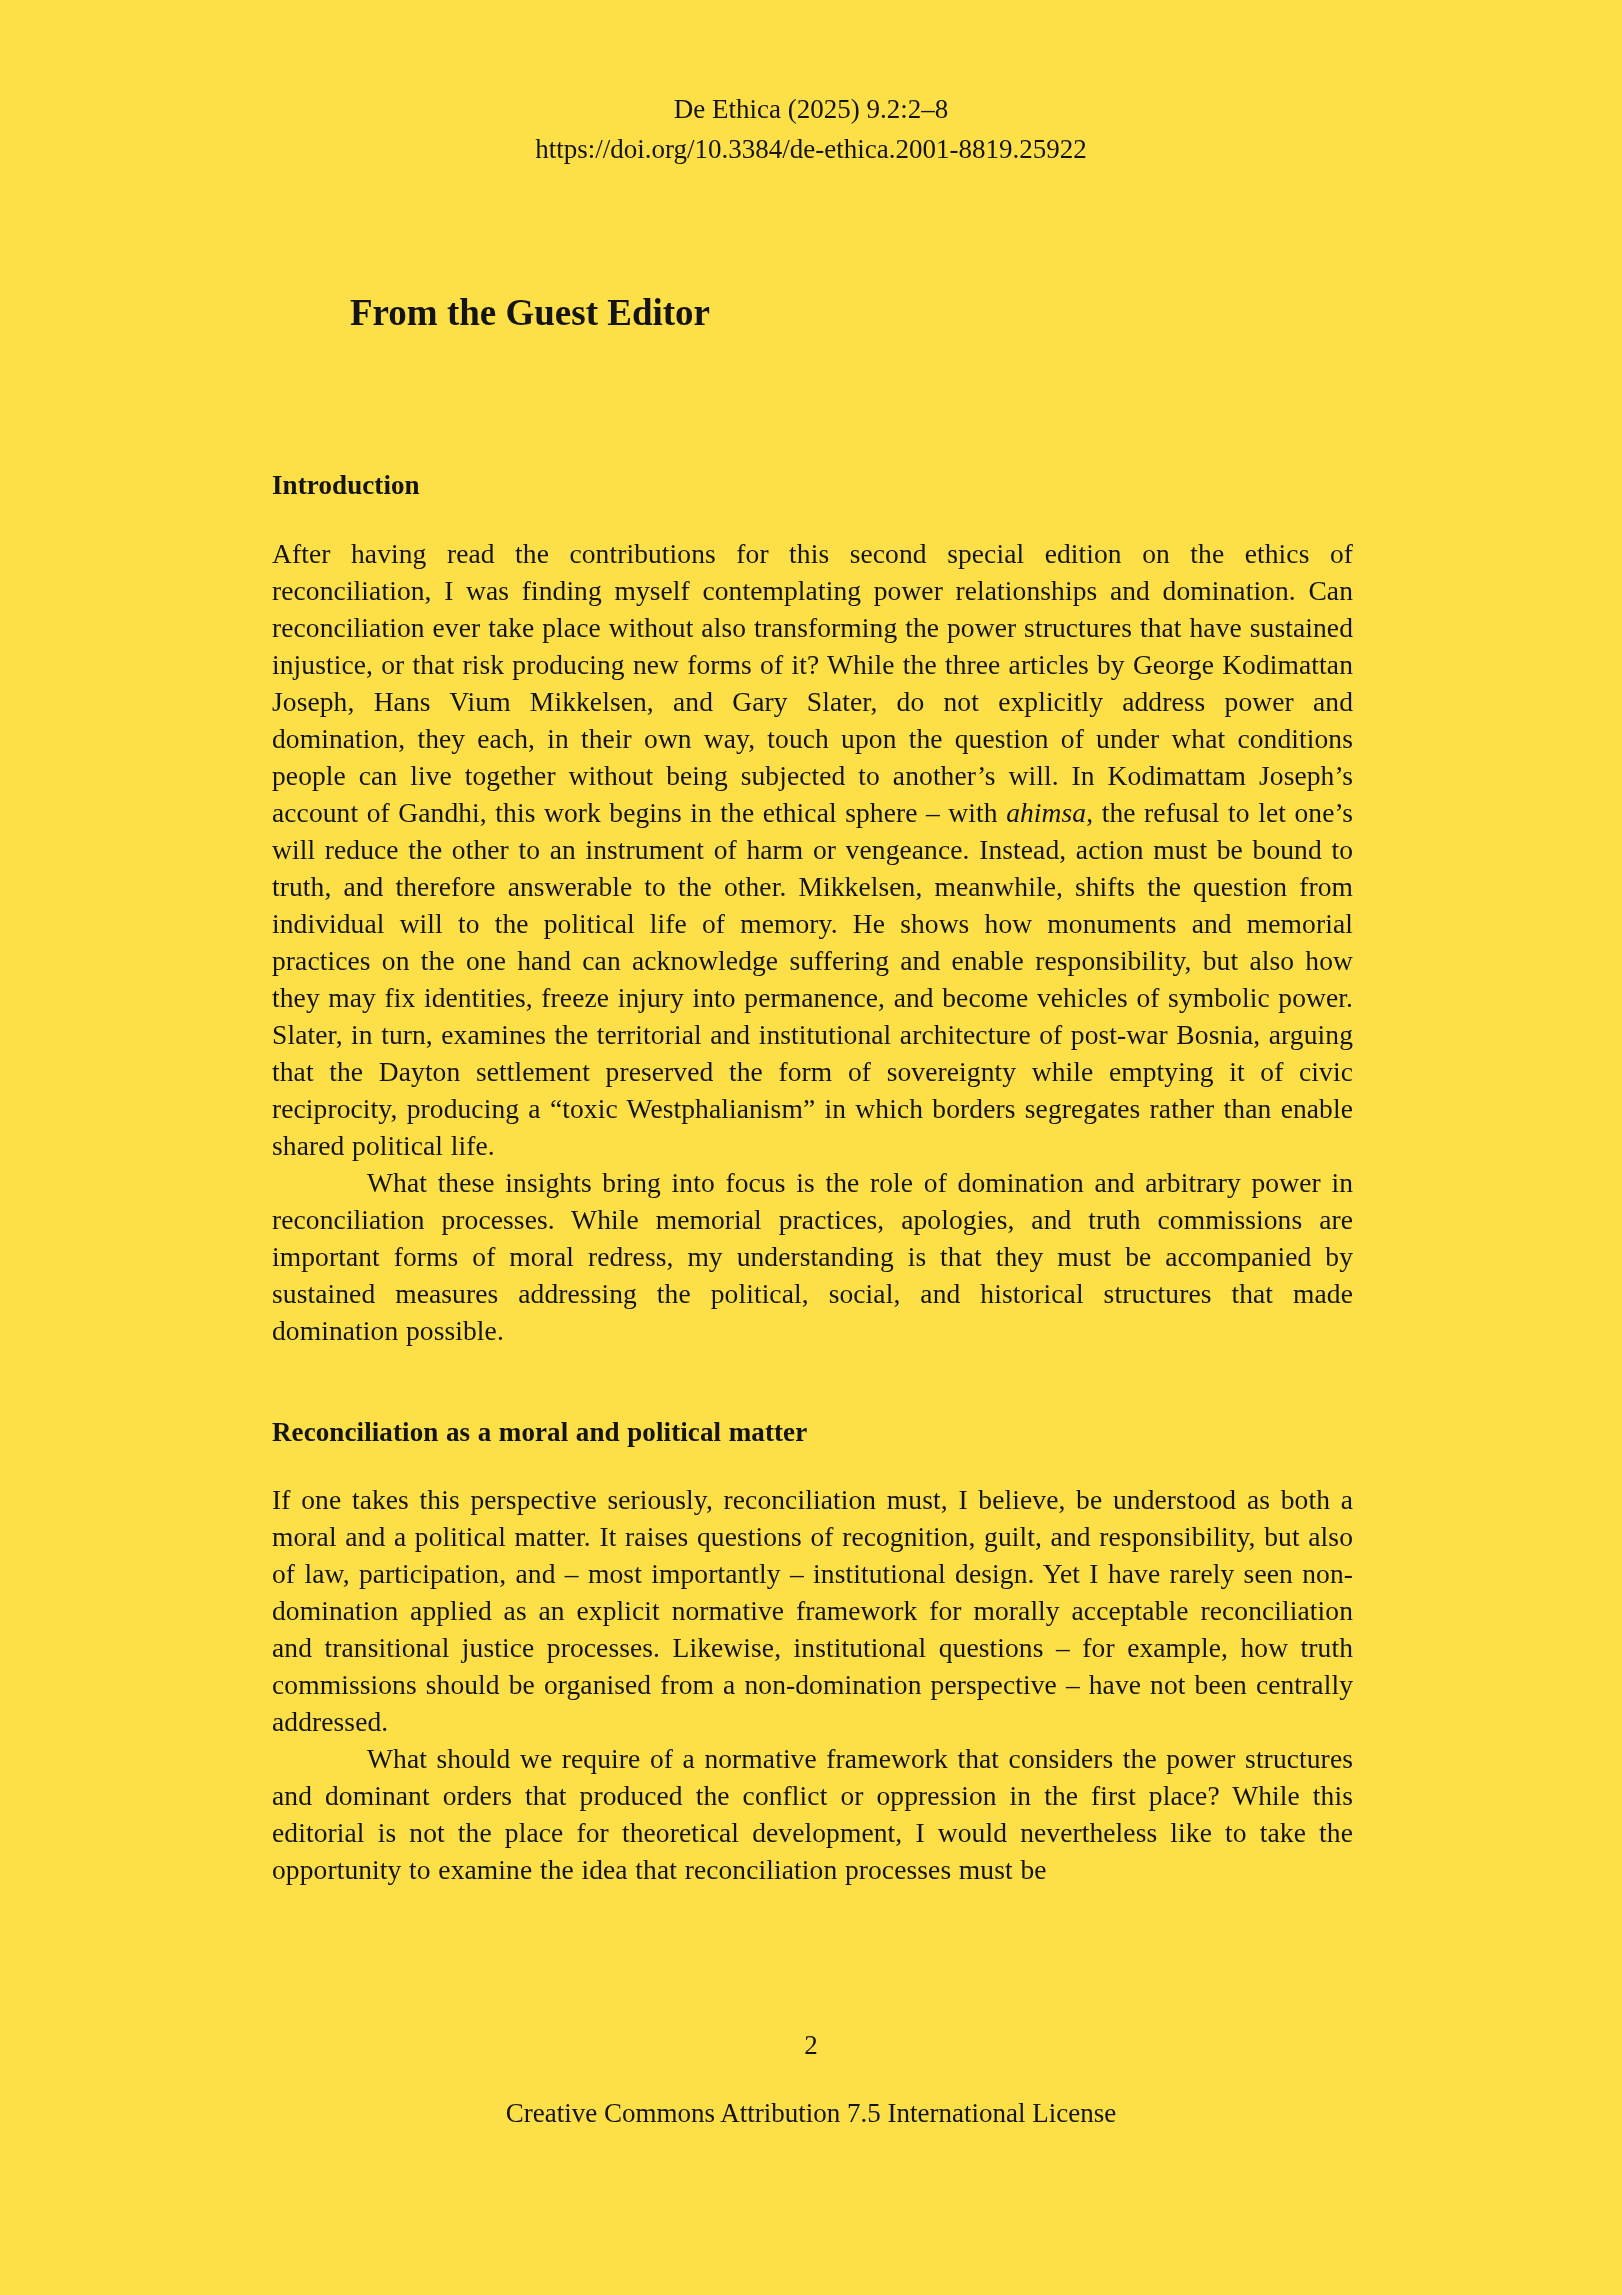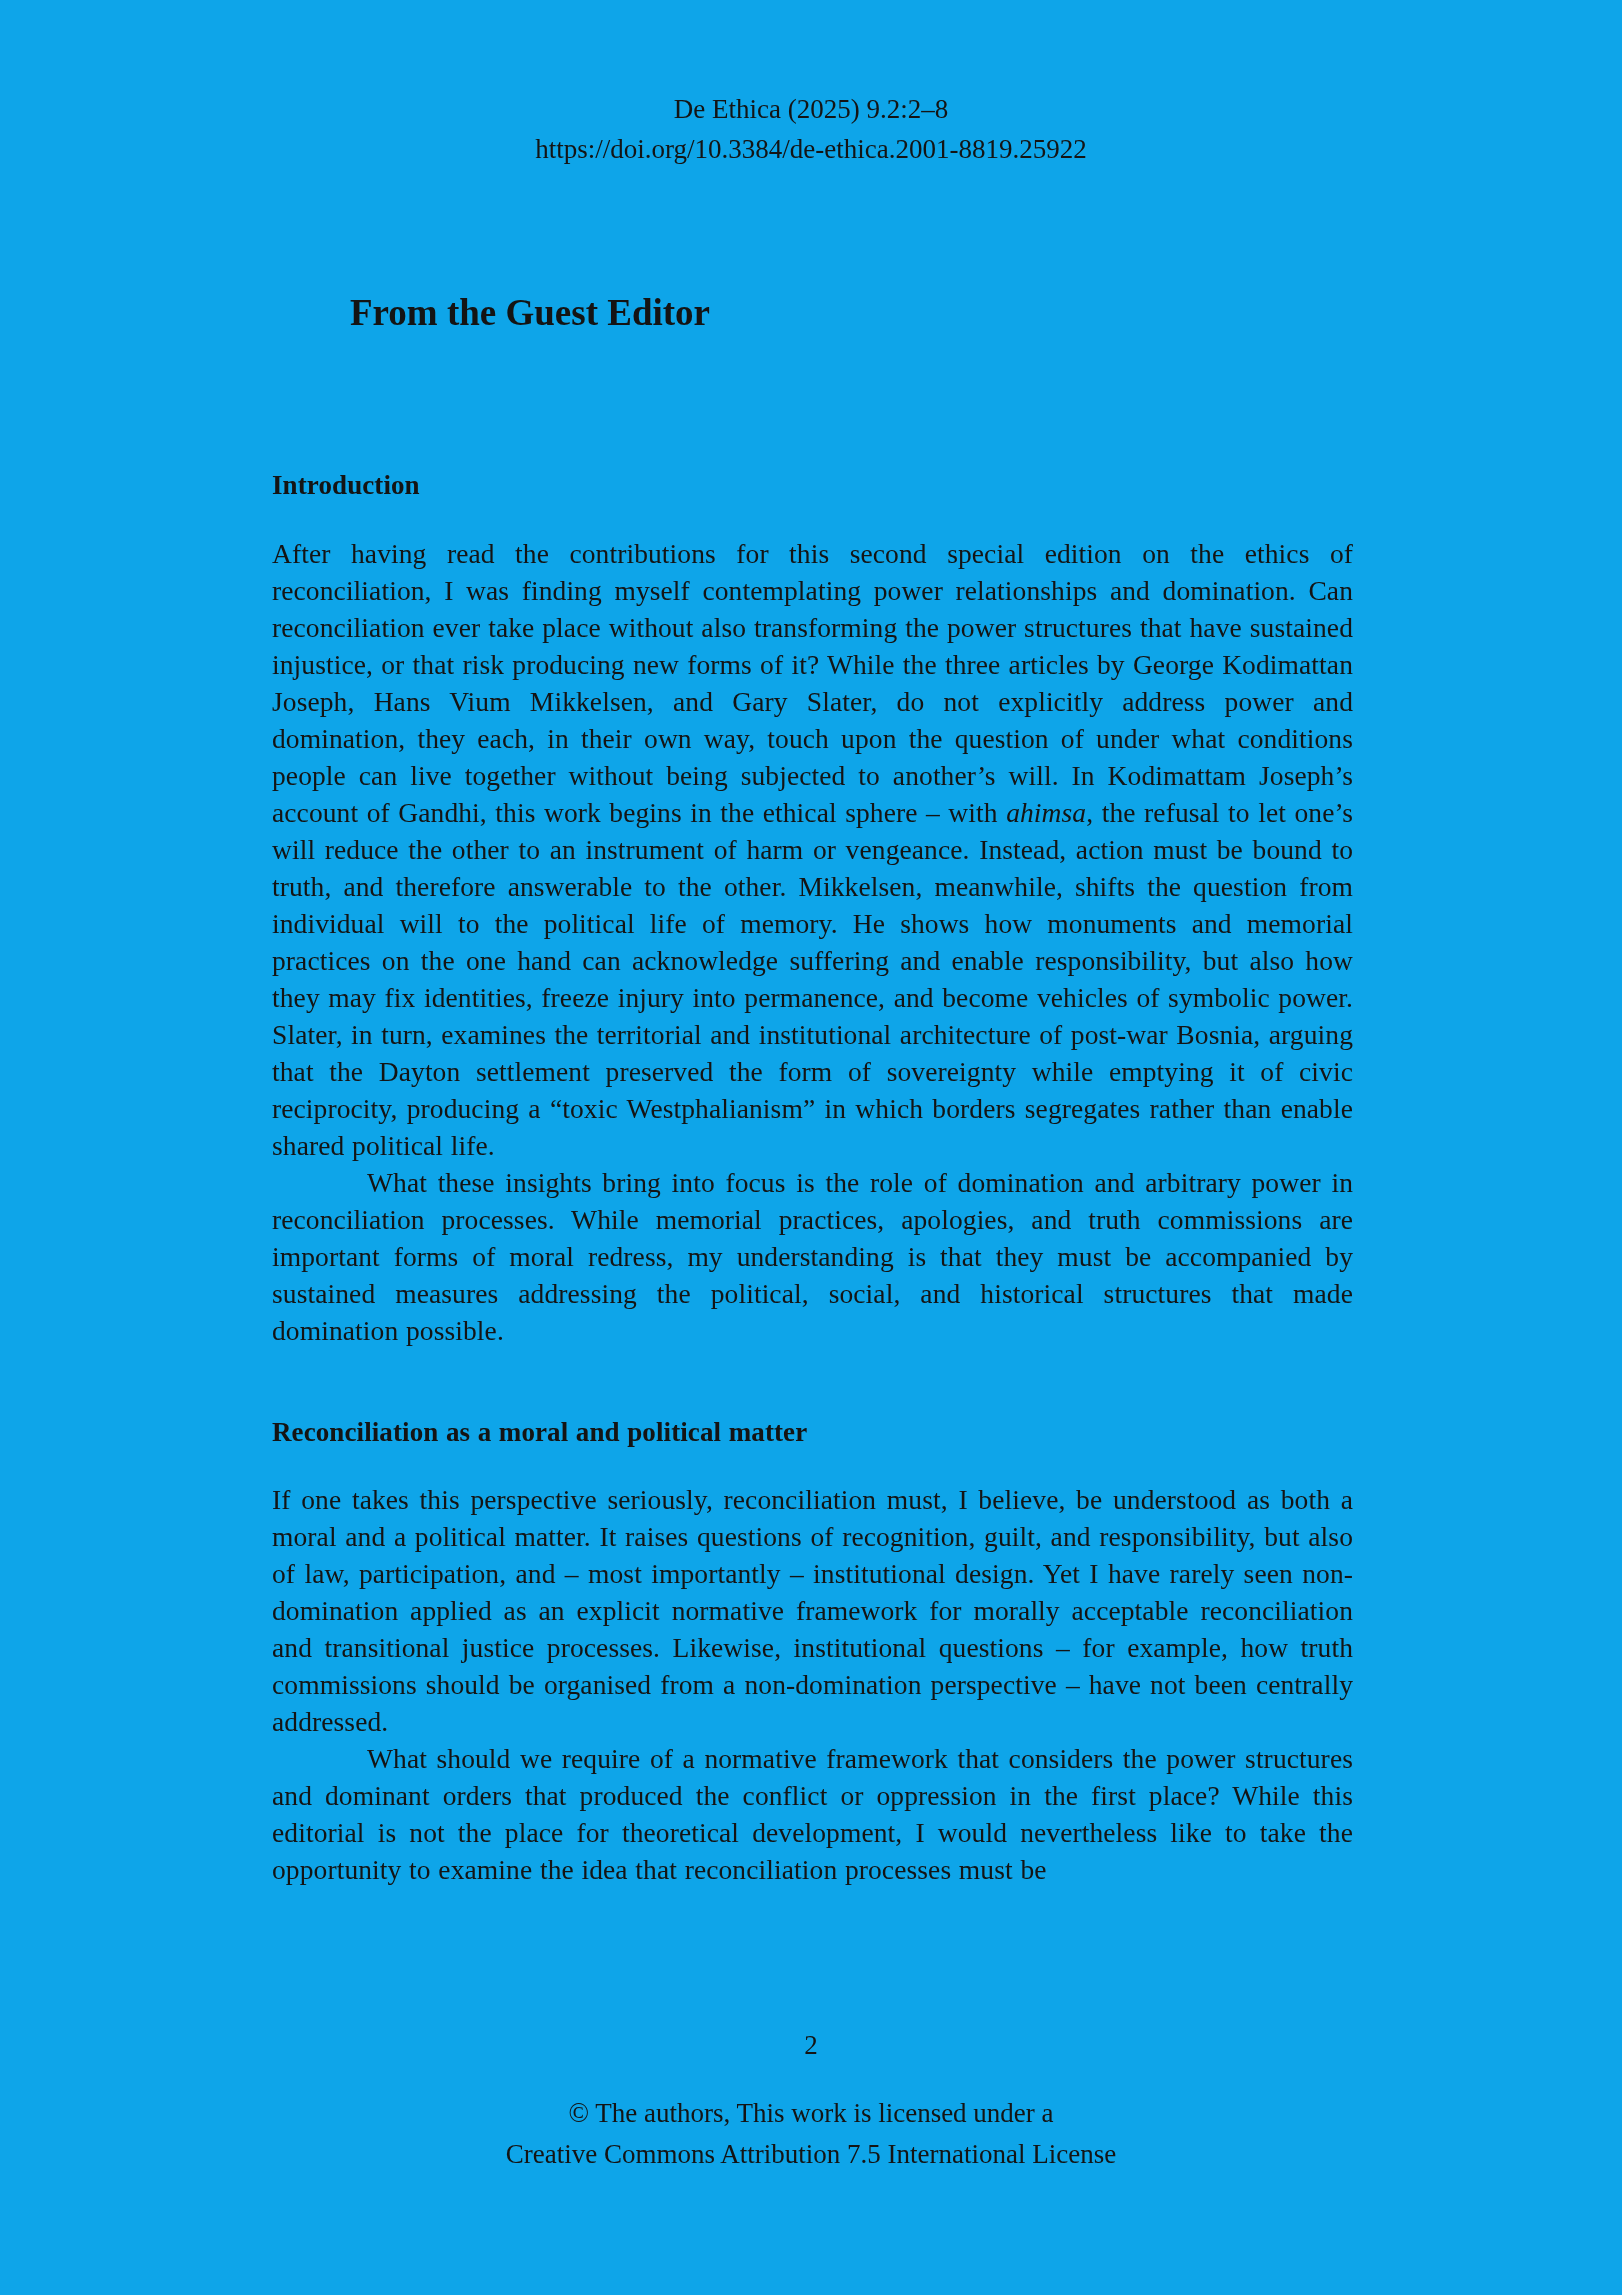--- a/index.html
+++ b/index.html
@@ -4,21 +4,21 @@
 <style>
   html, body {
     margin: 0;
     padding: 0;
     background: #e8e8e8;
   }
   .page {
     position: relative;
     width: 1622px;
     height: 2295px;
-    background: #0ea5e9;
+    background: #fde047;
     color: #141414;
     font-family: "Liberation Serif", "DejaVu Serif", serif;
     overflow: hidden;
   }
   .page-header {
     position: absolute;
     top: 89px;
     left: 0;
     width: 1622px;
     text-align: center;
@@ -114,18 +114,17 @@
 
     <p>If one takes this perspective seriously, reconciliation must, I believe, be understood as both a moral and a political matter. It raises questions of recognition, guilt, and responsibility, but also of law, participation, and – most importantly – institutional design. Yet I have rarely seen non-domination applied as an explicit normative framework for morally acceptable reconciliation and transitional justice processes. Likewise, institutional questions – for example, how truth commissions should be organised from a non-domination perspective – have not been centrally addressed.</p>
 
     <p class="indented">What should we require of a normative framework that considers the power structures and dominant orders that produced the conflict or oppression in the first place? While this editorial is not the place for theoretical development, I would nevertheless like to take the opportunity to examine the idea that reconciliation processes must be</p>
 
   </div>
 
   <div class="page-number">2</div>
 
   <div class="page-footer">
-    <div>© The authors, This work is licensed under a</div>
     <div>Creative Commons Attribution 7.5 International License</div>
   </div>
 
 </div>
 
 
 </body></html>

